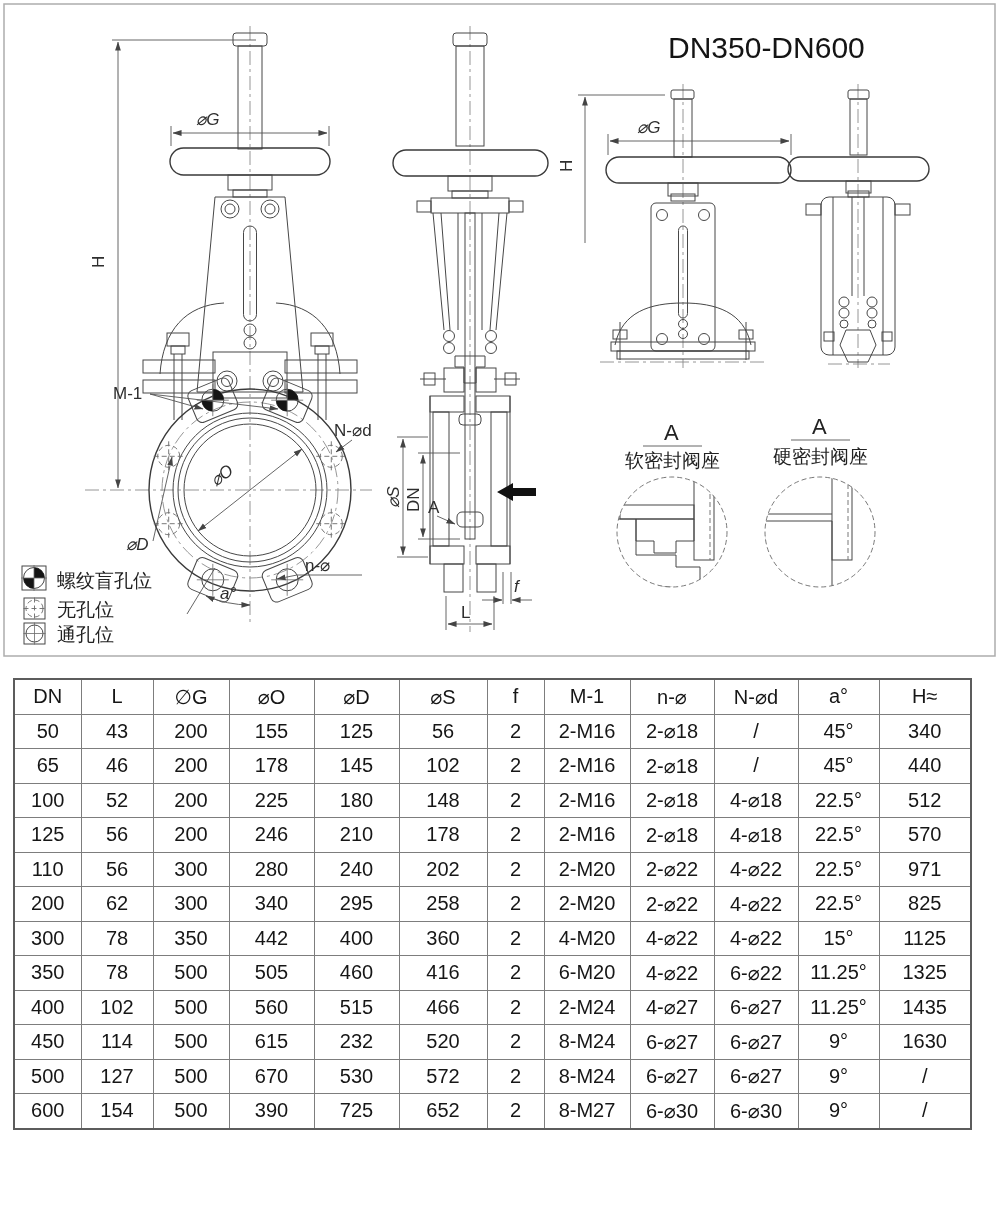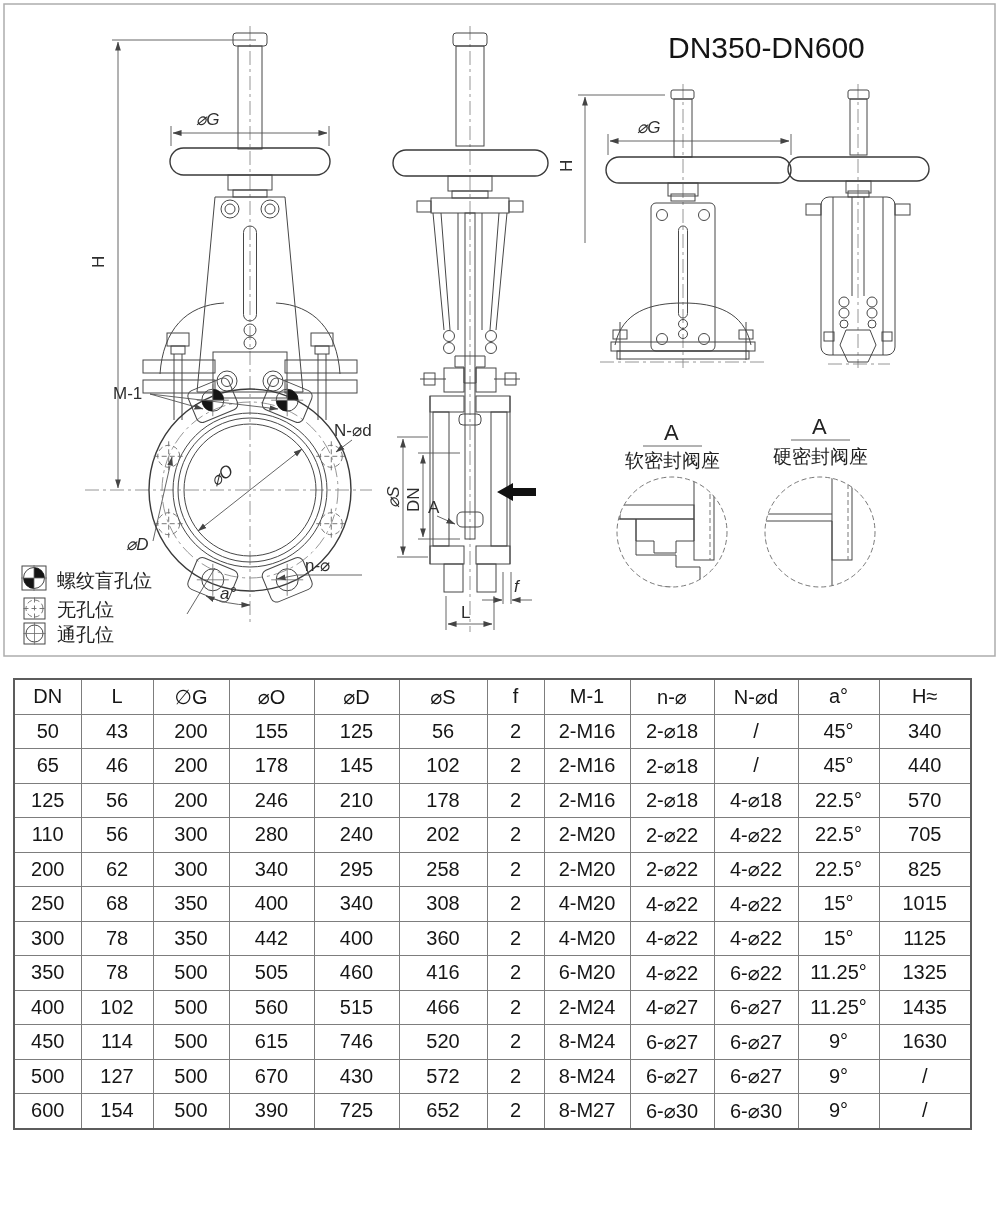--- a/index.html
+++ b/index.html
@@ -420,20 +420,34 @@
       <td>145</td>
         <td>102</td>
       <td>2</td>
         <td>2-M16</td>
       <td>2-⌀18</td>
         <td>/</td>
       <td>45°</td>
         <td>440</td>
     </tr>
       <tr>
+      <td>100</td>
+        <td>52</td>
+      <td>200</td>
+        <td>225</td>
+      <td>180</td>
+        <td>148</td>
+      <td>2</td>
+        <td>2-M16</td>
+      <td>2-⌀18</td>
+        <td>4-⌀18</td>
+      <td>22.5°</td>
+        <td>512</td>
+    </tr>
+      <tr>
       <td>125</td>
         <td>56</td>
       <td>200</td>
         <td>246</td>
       <td>210</td>
         <td>178</td>
       <td>2</td>
         <td>2-M16</td>
       <td>2-⌀18</td>
         <td>4-⌀18</td>
@@ -445,51 +459,37 @@
         <td>56</td>
       <td>300</td>
         <td>280</td>
       <td>240</td>
         <td>202</td>
       <td>2</td>
         <td>2-M20</td>
       <td>2-⌀22</td>
         <td>4-⌀22</td>
       <td>22.5°</td>
-        <td>705</td>
+        <td>971</td>
     </tr>
       <tr>
       <td>200</td>
         <td>62</td>
       <td>300</td>
         <td>340</td>
       <td>295</td>
         <td>258</td>
       <td>2</td>
         <td>2-M20</td>
       <td>2-⌀22</td>
         <td>4-⌀22</td>
       <td>22.5°</td>
         <td>825</td>
     </tr>
       <tr>
-      <td>250</td>
-        <td>68</td>
-      <td>350</td>
-        <td>400</td>
-      <td>340</td>
-        <td>308</td>
-      <td>2</td>
-        <td>4-M20</td>
-      <td>4-⌀22</td>
-        <td>4-⌀22</td>
-      <td>15°</td>
-        <td>1015</td>
-    </tr>
-      <tr>
       <td>300</td>
         <td>78</td>
       <td>350</td>
         <td>442</td>
       <td>400</td>
         <td>360</td>
       <td>2</td>
         <td>4-M20</td>
       <td>4-⌀22</td>
         <td>4-⌀22</td>
@@ -522,35 +522,35 @@
       <td>4-⌀27</td>
         <td>6-⌀27</td>
       <td>11.25°</td>
         <td>1435</td>
     </tr>
       <tr>
       <td>450</td>
         <td>114</td>
       <td>500</td>
         <td>615</td>
-      <td>746</td>
+      <td>232</td>
         <td>520</td>
       <td>2</td>
         <td>8-M24</td>
       <td>6-⌀27</td>
         <td>6-⌀27</td>
       <td>9°</td>
         <td>1630</td>
     </tr>
       <tr>
       <td>500</td>
         <td>127</td>
       <td>500</td>
         <td>670</td>
-      <td>430</td>
+      <td>530</td>
         <td>572</td>
       <td>2</td>
         <td>8-M24</td>
       <td>6-⌀27</td>
         <td>6-⌀27</td>
       <td>9°</td>
         <td>/</td>
     </tr>
       <tr>
       <td>600</td>

